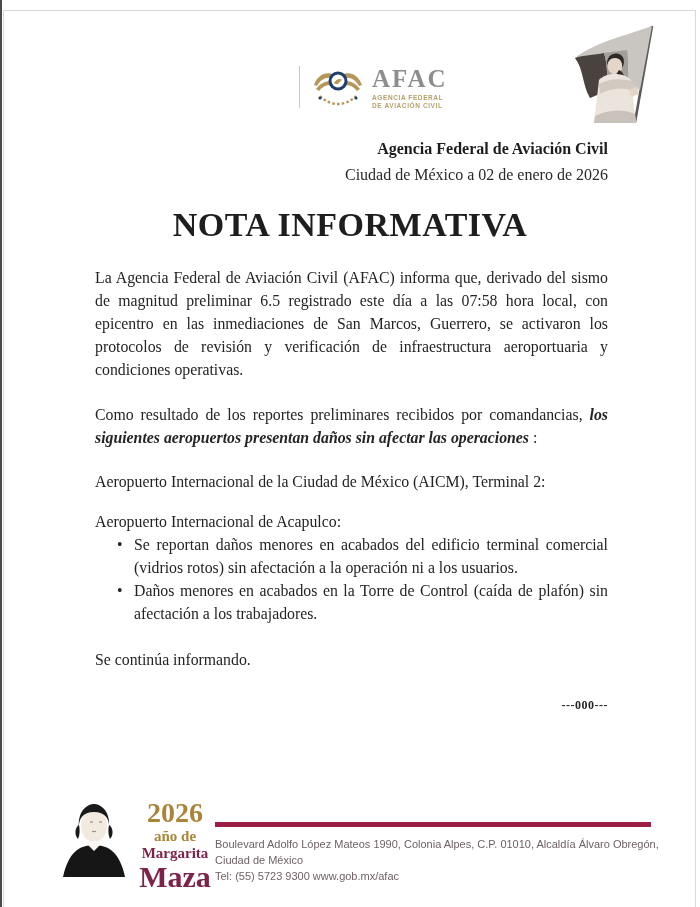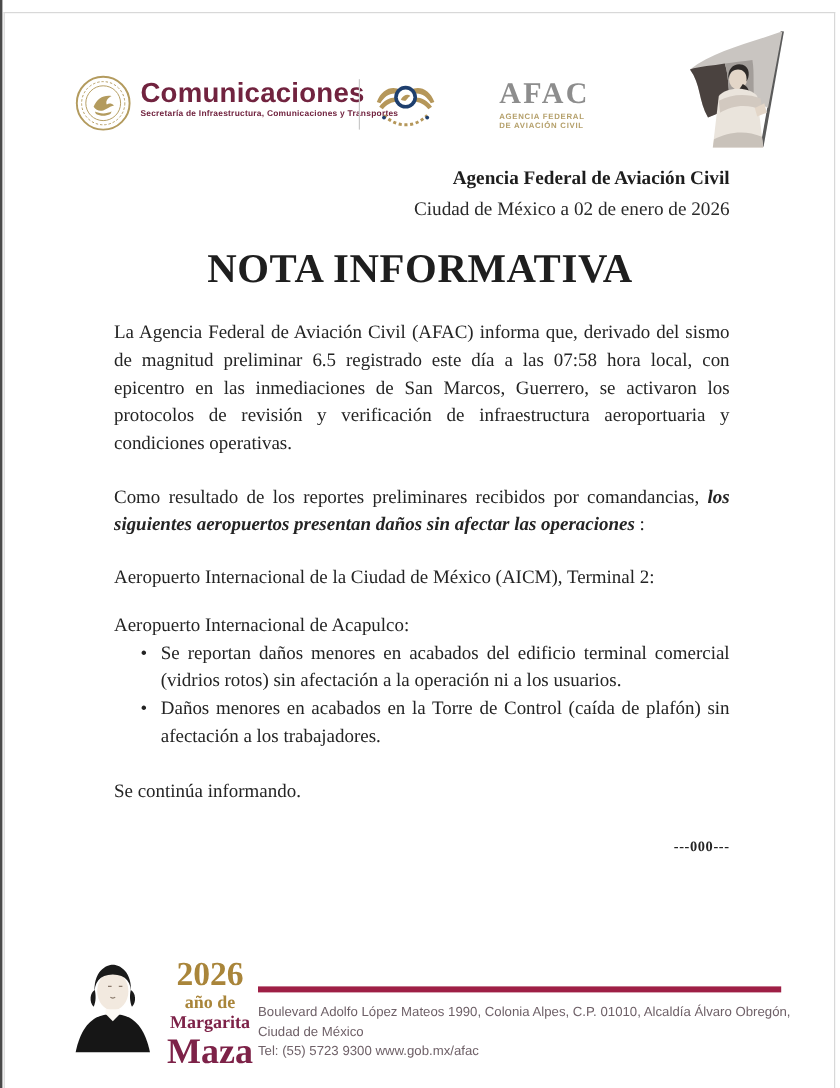--- a/index.html
+++ b/index.html
@@ -12,21 +12,21 @@
   .page-frame{position:absolute;left:3px;top:10px;width:693px;height:897px;
     border-top:1px solid #d8d8d8;border-left:1px solid #d8d8d8;border-right:1px solid #d8d8d8;box-sizing:border-box;}
 
   
   .sict-logo{position:absolute;left:62px;top:62px;display:flex;align-items:flex-start;}
   .sict-seal{width:48px;height:48px;}
   .sict-text{margin-left:7px;padding-top:2px;}
   .sict-title{font-family:"Liberation Sans",sans-serif;font-weight:bold;font-size:23px;line-height:26px;color:#71233f;letter-spacing:0.2px;}
   .sict-sub{font-family:"Liberation Sans",sans-serif;font-weight:bold;font-size:7px;color:#71233f;margin-top:2px;letter-spacing:0.2px;}
   .hdr-divider{position:absolute;left:299px;top:66px;width:1px;height:42px;background:#c9c9c9;}
-  .afac-logo{position:absolute;left:312px;top:63px;display:flex;align-items:flex-end;gap:44px;}
+  .afac-logo{position:absolute;left:312px;top:63px;display:flex;align-items:flex-end;}
   .afac-emblem{width:52px;height:46px;}
   .afac-text{margin-left:8px;padding-top:3px;}
   .afac-title{font-family:"Liberation Serif",serif;font-weight:bold;font-size:25px;line-height:25px;color:#8d8d8d;letter-spacing:2px;}
   .afac-sub{font-family:"Liberation Sans",sans-serif;font-size:6.5px;font-weight:bold;color:#b5a06b;letter-spacing:0.6px;margin-top:3px;line-height:8px;}
   .flag-art{position:absolute;left:563px;top:20px;width:102px;height:106px;}
 
   .letterhead-right{position:absolute;right:92px;top:140px;text-align:right;}
   .agency-line{font-size:16px;font-weight:bold;color:#1d1d1d;}
   .date-line{font-size:16px;color:#2a2a2a;margin-top:8px;}
 
@@ -58,33 +58,20 @@
   .footer-address{position:absolute;left:215px;top:836px;width:450px;
     font-family:"Liberation Sans",sans-serif;font-size:11px;line-height:16px;color:#6f6168;}
 </style>
 </head>
 <body>
 
 <div class="page">
   <div class="edge-left"></div>
   <div class="page-frame"></div>
 
-  <div class="sict-logo">
-    <svg class="sict-seal" viewBox="0 0 48 48">
-      <circle cx="24" cy="24" r="22" fill="none" stroke="#b39b5e" stroke-width="1.6"></circle>
-      <circle cx="24" cy="24" r="18" fill="none" stroke="#b39b5e" stroke-width="0.8" stroke-dasharray="2 1.6"></circle>
-      <circle cx="24" cy="24" r="14.5" fill="none" stroke="#b39b5e" stroke-width="0.8"></circle>
-      <path d="M16,27 C19,20 24,17 31,18 C27,20 26,23 27,25 C29,24 31,24 33,26 C29,27 27,29 24,30 C21,31 18,30 16,27 Z" fill="#b39b5e"></path>
-      <path d="M17,31 C21,33 27,33 31,31 L30,33 C26,35 22,35 18,33 Z" fill="#b39b5e"></path>
-    </svg>
-    <div class="sict-text">
-      <div class="sict-title">Comunicaciones</div>
-      <div class="sict-sub">Secretaría de Infraestructura, Comunicaciones  y Transportes</div>
-    </div>
-  </div>
 
   <div class="hdr-divider"></div>
 
   <div class="afac-logo">
     <svg class="afac-emblem" viewBox="0 0 52 46">
       <path d="M2,21 C6,10 15,7 22,11 L22,15 C15,12 9,15 5,22 Z" fill="#b5975a"></path>
       <path d="M4,25 C9,18 16,16 22,18 L22,21 C16,20 11,22 7,27 Z" fill="#b5975a"></path>
       <path d="M50,21 C46,10 37,7 30,11 L30,15 C37,12 43,15 47,22 Z" fill="#b5975a"></path>
       <path d="M48,25 C43,18 36,16 30,18 L30,21 C36,20 41,22 45,27 Z" fill="#b5975a"></path>
       <circle cx="26" cy="17" r="9.5" fill="#1e3f6e"></circle>

